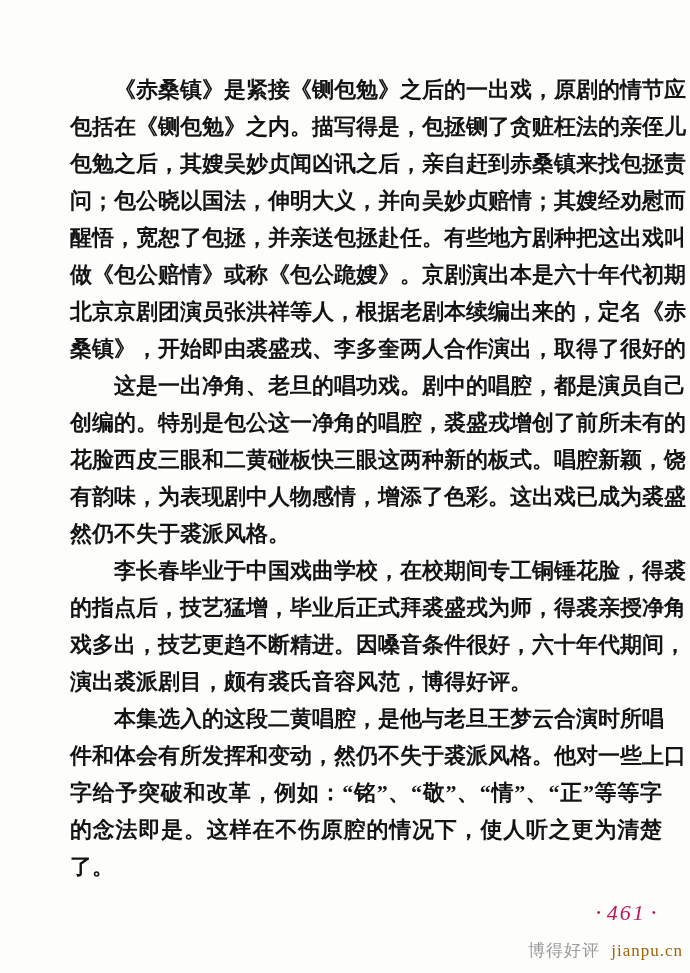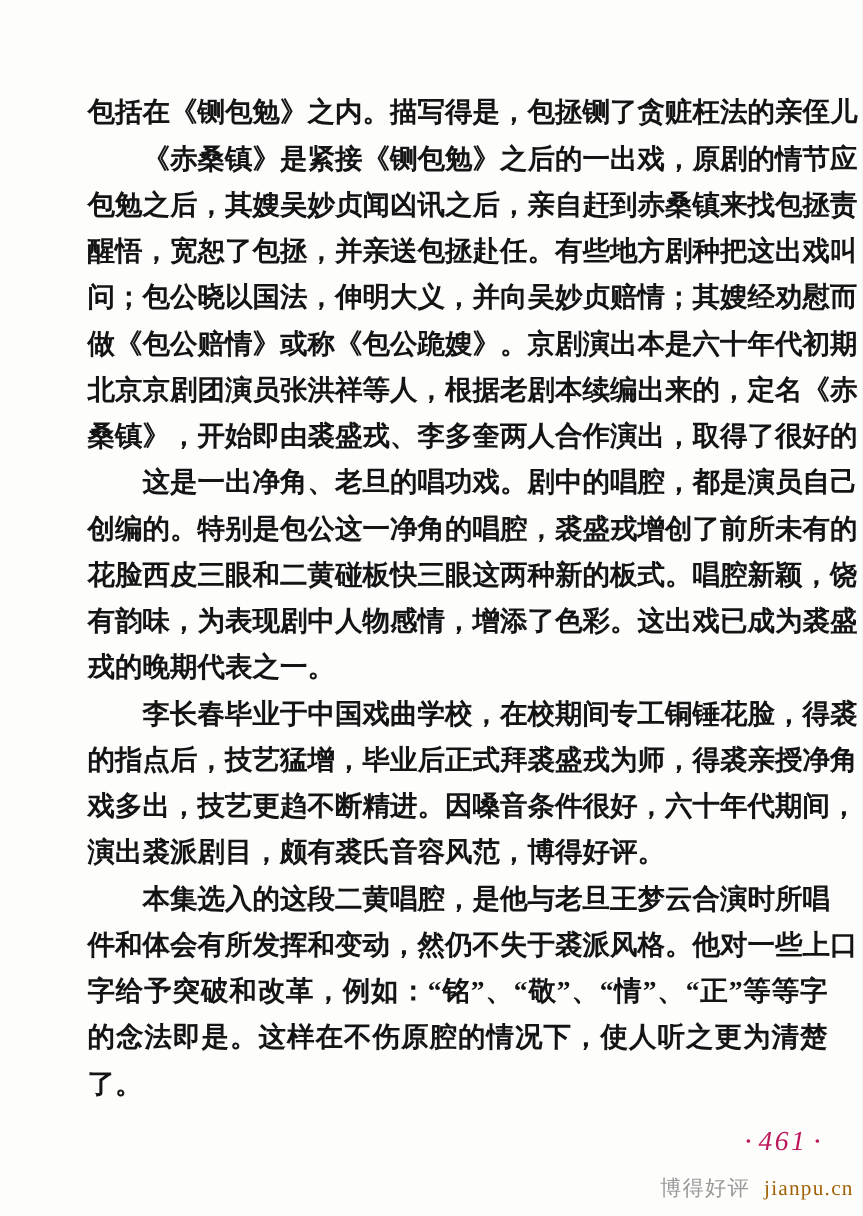--- a/index.html
+++ b/index.html
@@ -65,33 +65,33 @@
   }
   .watermark .wm-name { color: #9a9a9a; }
   .watermark .wm-url  { color: #a16207; margin-left: 6px; }
 </style>
 </head>
 <body>
 
 <div class="page">
 
   <div class="text-block" id="text-block">
+      <div class="text-line indent">《赤桑镇》是紧接《铡包勉》之后的一出戏，原剧的情节应</div>
       <div class="text-line">包括在《铡包勉》之内。描写得是，包拯铡了贪赃枉法的亲侄儿</div>
-      <div class="text-line indent">《赤桑镇》是紧接《铡包勉》之后的一出戏，原剧的情节应</div>
       <div class="text-line">包勉之后，其嫂吴妙贞闻凶讯之后，亲自赶到赤桑镇来找包拯责</div>
+      <div class="text-line">问；包公晓以国法，伸明大义，并向吴妙贞赔情；其嫂经劝慰而</div>
       <div class="text-line">醒悟，宽恕了包拯，并亲送包拯赴任。有些地方剧种把这出戏叫</div>
-      <div class="text-line">问；包公晓以国法，伸明大义，并向吴妙贞赔情；其嫂经劝慰而</div>
       <div class="text-line">做《包公赔情》或称《包公跪嫂》。京剧演出本是六十年代初期</div>
       <div class="text-line">北京京剧团演员张洪祥等人，根据老剧本续编出来的，定名《赤</div>
       <div class="text-line">桑镇》，开始即由裘盛戎、李多奎两人合作演出，取得了很好的</div>
       <div class="text-line indent">这是一出净角、老旦的唱功戏。剧中的唱腔，都是演员自己</div>
       <div class="text-line">创编的。特别是包公这一净角的唱腔，裘盛戎增创了前所未有的</div>
       <div class="text-line">花脸西皮三眼和二黄碰板快三眼这两种新的板式。唱腔新颖，饶</div>
       <div class="text-line">有韵味，为表现剧中人物感情，增添了色彩。这出戏已成为裘盛</div>
-      <div class="text-line para-end">戎的晚期代表之一。</div>
+      <div class="text-line para-end">然仍不失于裘派风格。</div>
       <div class="text-line indent">李长春毕业于中国戏曲学校，在校期间专工铜锤花脸，得裘</div>
       <div class="text-line">的指点后，技艺猛增，毕业后正式拜裘盛戎为师，得裘亲授净角</div>
       <div class="text-line">戏多出，技艺更趋不断精进。因嗓音条件很好，六十年代期间，</div>
       <div class="text-line para-end">演出裘派剧目，颇有裘氏音容风范，博得好评。</div>
       <div class="text-line indent">本集选入的这段二黄唱腔，是他与老旦王梦云合演时所唱</div>
       <div class="text-line">件和体会有所发挥和变动，然仍不失于裘派风格。他对一些上口</div>
       <div class="text-line">字给予突破和改革，例如：“铭”、“敬”、“情”、“正”等等字</div>
       <div class="text-line para-end">的念法即是。这样在不伤原腔的情况下，使人听之更为清楚了。</div>
     </div>
 

